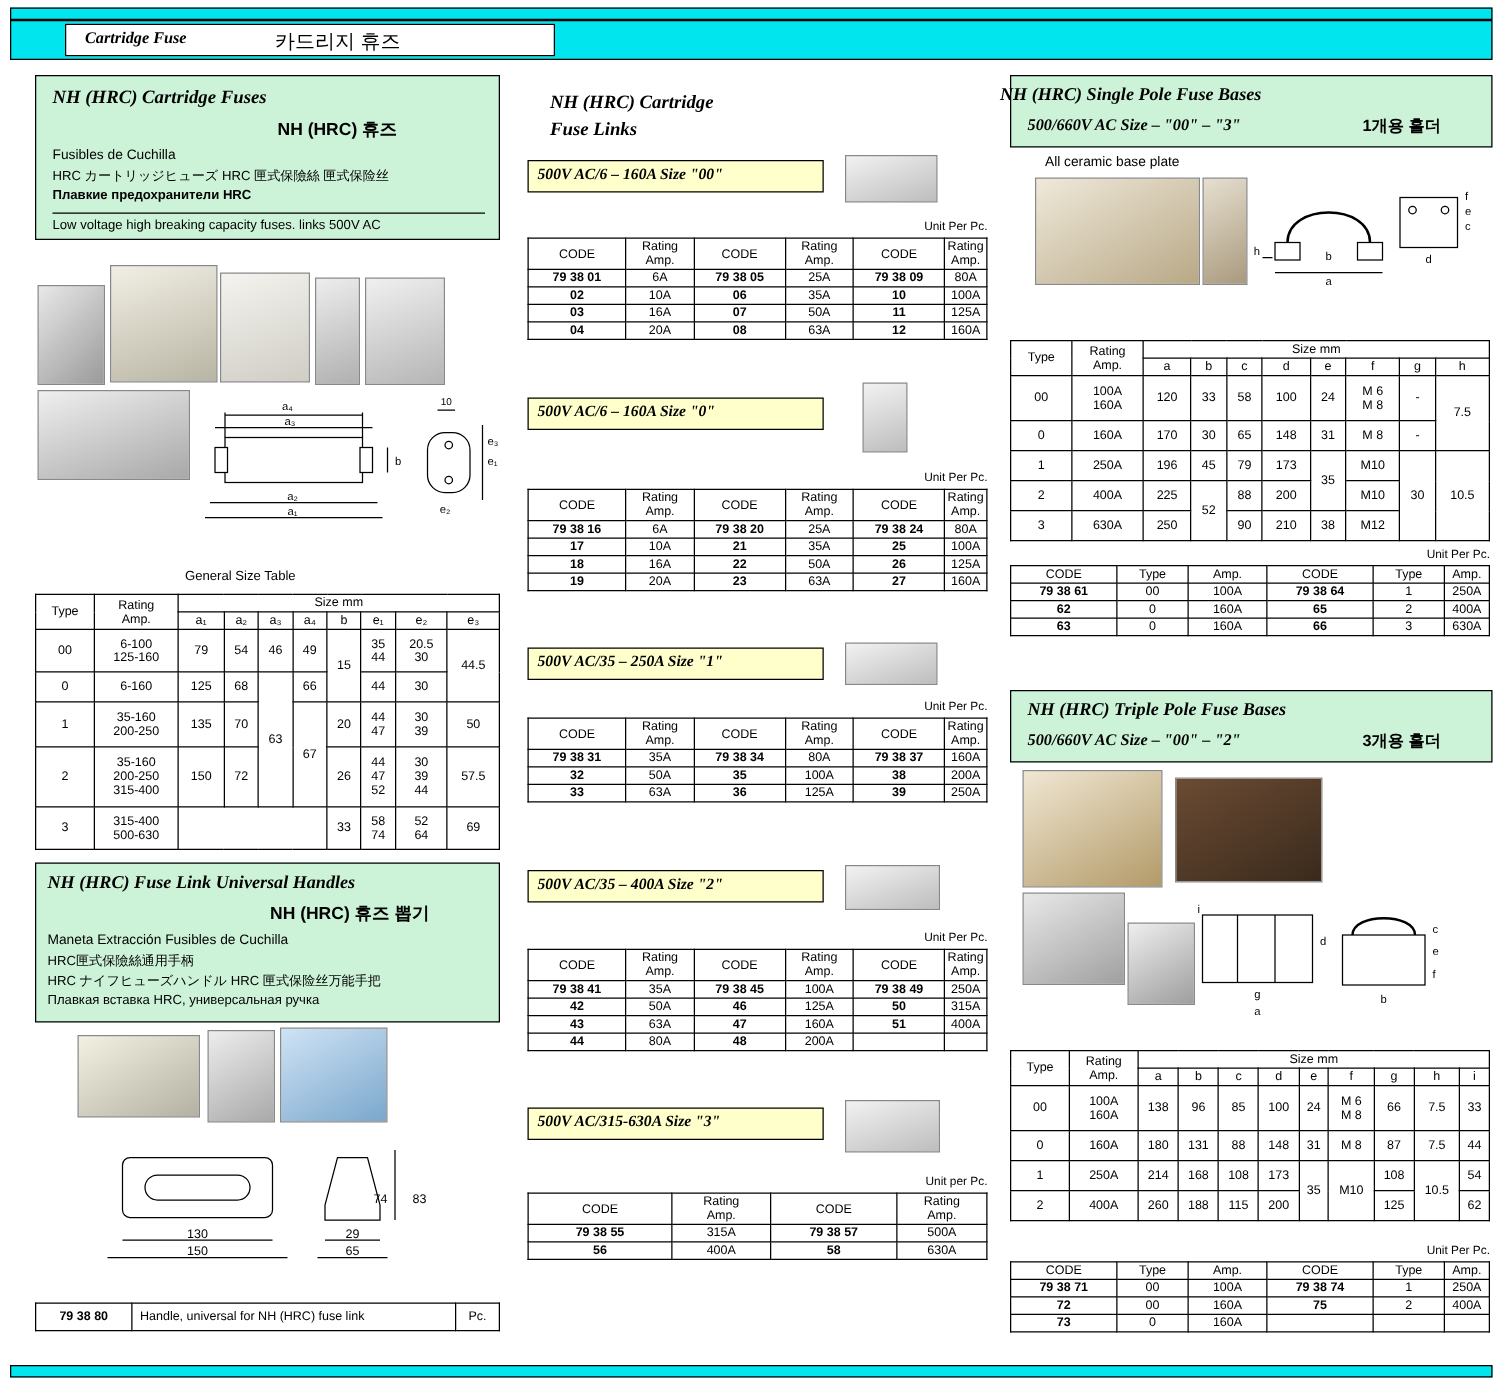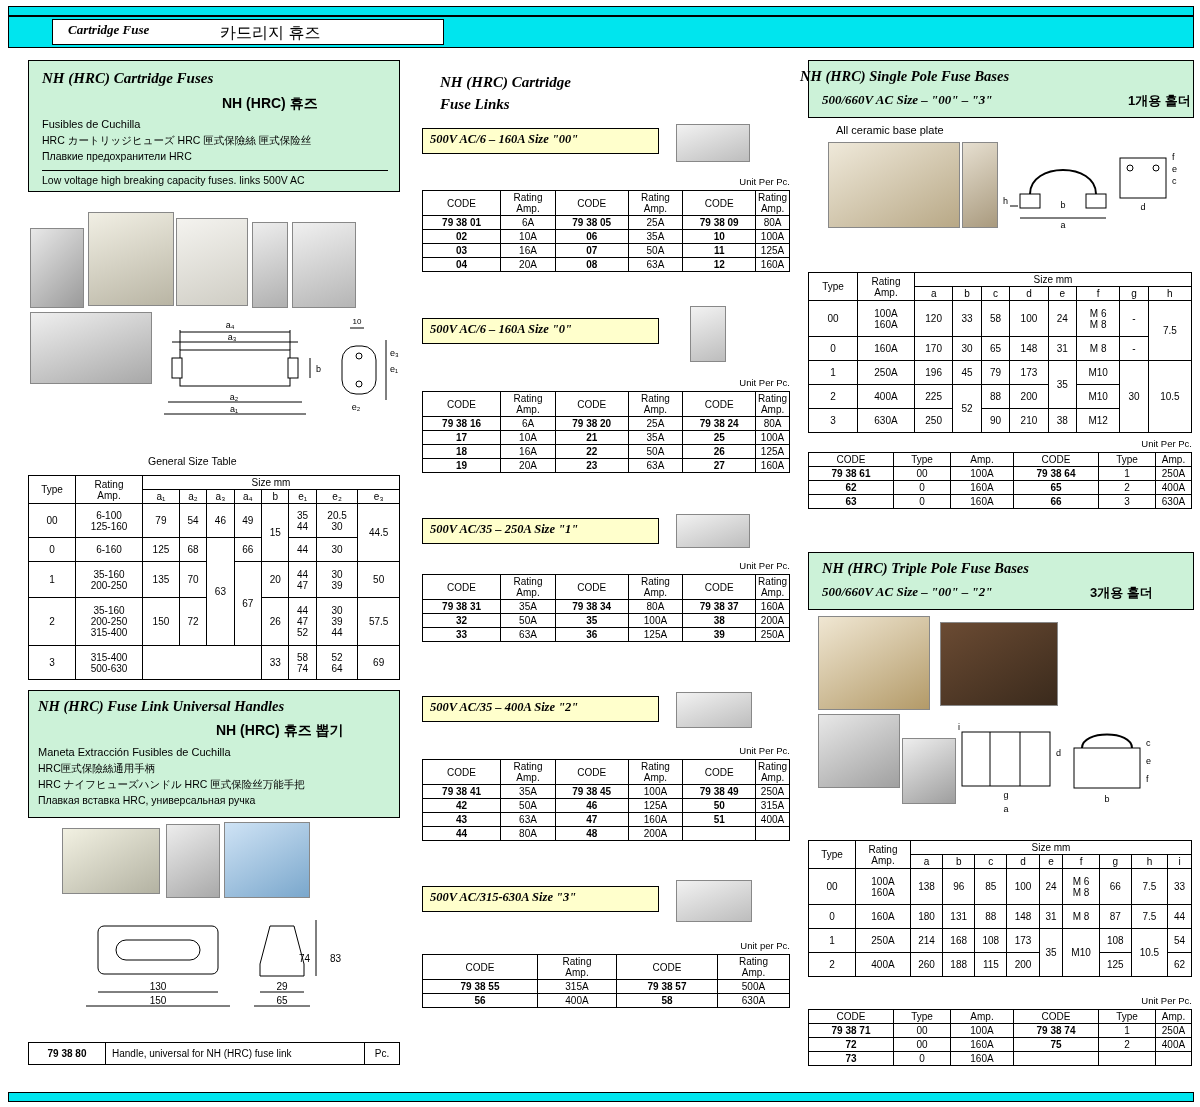--- a/index.html
+++ b/index.html
@@ -40,21 +40,21 @@
   <div class="titlebar"></div>
   <div class="titlebox"></div>
   <div class="title-en">Cartridge Fuse</div>
   <div class="title-kr">카드리지 휴즈</div>
 
   <div class="greenbox" style="left:28px;top:60px;width:370px;height:130px;"></div>
   <div class="hdr-en sec-title" style="position:absolute;left:42px;top:70px;">NH (HRC) Cartridge Fuses</div>
   <div class="hdr-en sec-title2" style="position:absolute;left:222px;top:95px;font-style:normal;font-family:'Liberation Sans',sans-serif;font-size:14px;">NH (HRC) 휴즈</div>
   <div style="position:absolute;left:42px;top:118px;font-size:11px;">Fusibles de Cuchilla</div>
   <div style="position:absolute;left:42px;top:134px;font-size:10.5px;">HRC カートリッジヒューズ     HRC 匣式保險絲  匣式保险丝</div>
-  <div style="position:absolute;left:42px;top:150px;font-size:10.5px;">Плавкие предохранители HRC</div>
+  <div style="position:absolute;left:42px;top:150px;font-size:10.5px;font-weight:bold;">Плавкие предохранители HRC</div>
   <div style="position:absolute;left:42px;top:170px;font-size:10.5px;border-top:1px solid #000;padding-top:3px;width:346px;">Low voltage high breaking capacity fuses. links 500V AC</div>
 
   <div class="photo" style="left:30px;top:228px;width:52px;height:78px;background:linear-gradient(135deg,#e8e8e8,#9a9a9a);"></div>
   <div class="photo" style="left:88px;top:212px;width:84px;height:92px;background:linear-gradient(160deg,#f1efe4,#b9b5a4);"></div>
   <div class="photo" style="left:176px;top:218px;width:70px;height:86px;background:linear-gradient(160deg,#f4f3ef,#cfcdc4);"></div>
   <div class="photo" style="left:252px;top:222px;width:34px;height:84px;background:linear-gradient(160deg,#ededed,#b0b0b0);"></div>
   <div class="photo" style="left:292px;top:222px;width:62px;height:84px;background:linear-gradient(160deg,#f0f0f0,#b5b5b5);"></div>
   <div class="photo" style="left:30px;top:312px;width:120px;height:70px;background:linear-gradient(160deg,#efefef,#a8a8a8);"></div>
 
   <svg style="position:absolute;left:150px;top:310px;" width="250" height="135">
@@ -412,21 +412,21 @@
           <td>400A</td>
           <td class="code">58</td>
           <td>630A</td>
         </tr>
   </tbody>
     </table>
 
   <div class="greenbox" style="left:808px;top:60px;width:384px;height:56px;"></div>
   <div class="hdr-en" style="position:absolute;left:800px;top:68px;font-size:14.5px;">NH (HRC) Single Pole Fuse Bases</div>
   <div class="hdr-en" style="position:absolute;left:822px;top:92px;font-size:13px;">500/660V AC Size – "00" – "3"</div>
-  <div style="position:absolute;left:1090px;top:92px;font-size:13px;font-weight:bold;margin-left:38px;">1개용 홀더</div>
+  <div style="position:absolute;left:1090px;top:92px;font-size:13px;font-weight:bold;">1개용 홀더</div>
   <div style="position:absolute;left:836px;top:124px;font-size:11px;">All ceramic base plate</div>
 
   <div class="photo" style="left:828px;top:142px;width:130px;height:84px;background:linear-gradient(150deg,#efe9da,#b8a886);"></div>
   <div class="photo" style="left:962px;top:142px;width:34px;height:84px;background:linear-gradient(150deg,#e6dfd0,#a99a7e);"></div>
   <svg style="position:absolute;left:1000px;top:138px;" width="190" height="96">
     <path d="M30 56 C30 24, 96 24, 96 56" fill="none" stroke="#000" stroke-width="2"></path>
     <rect x="20" y="56" width="20" height="14" fill="#fff" stroke="#000"></rect>
     <rect x="86" y="56" width="20" height="14" fill="#fff" stroke="#000"></rect>
     <line x1="20" y1="80" x2="106" y2="80" stroke="#000"></line>
     <text x="63" y="90" font-size="9" text-anchor="middle" font-family="Liberation Sans">a</text>

